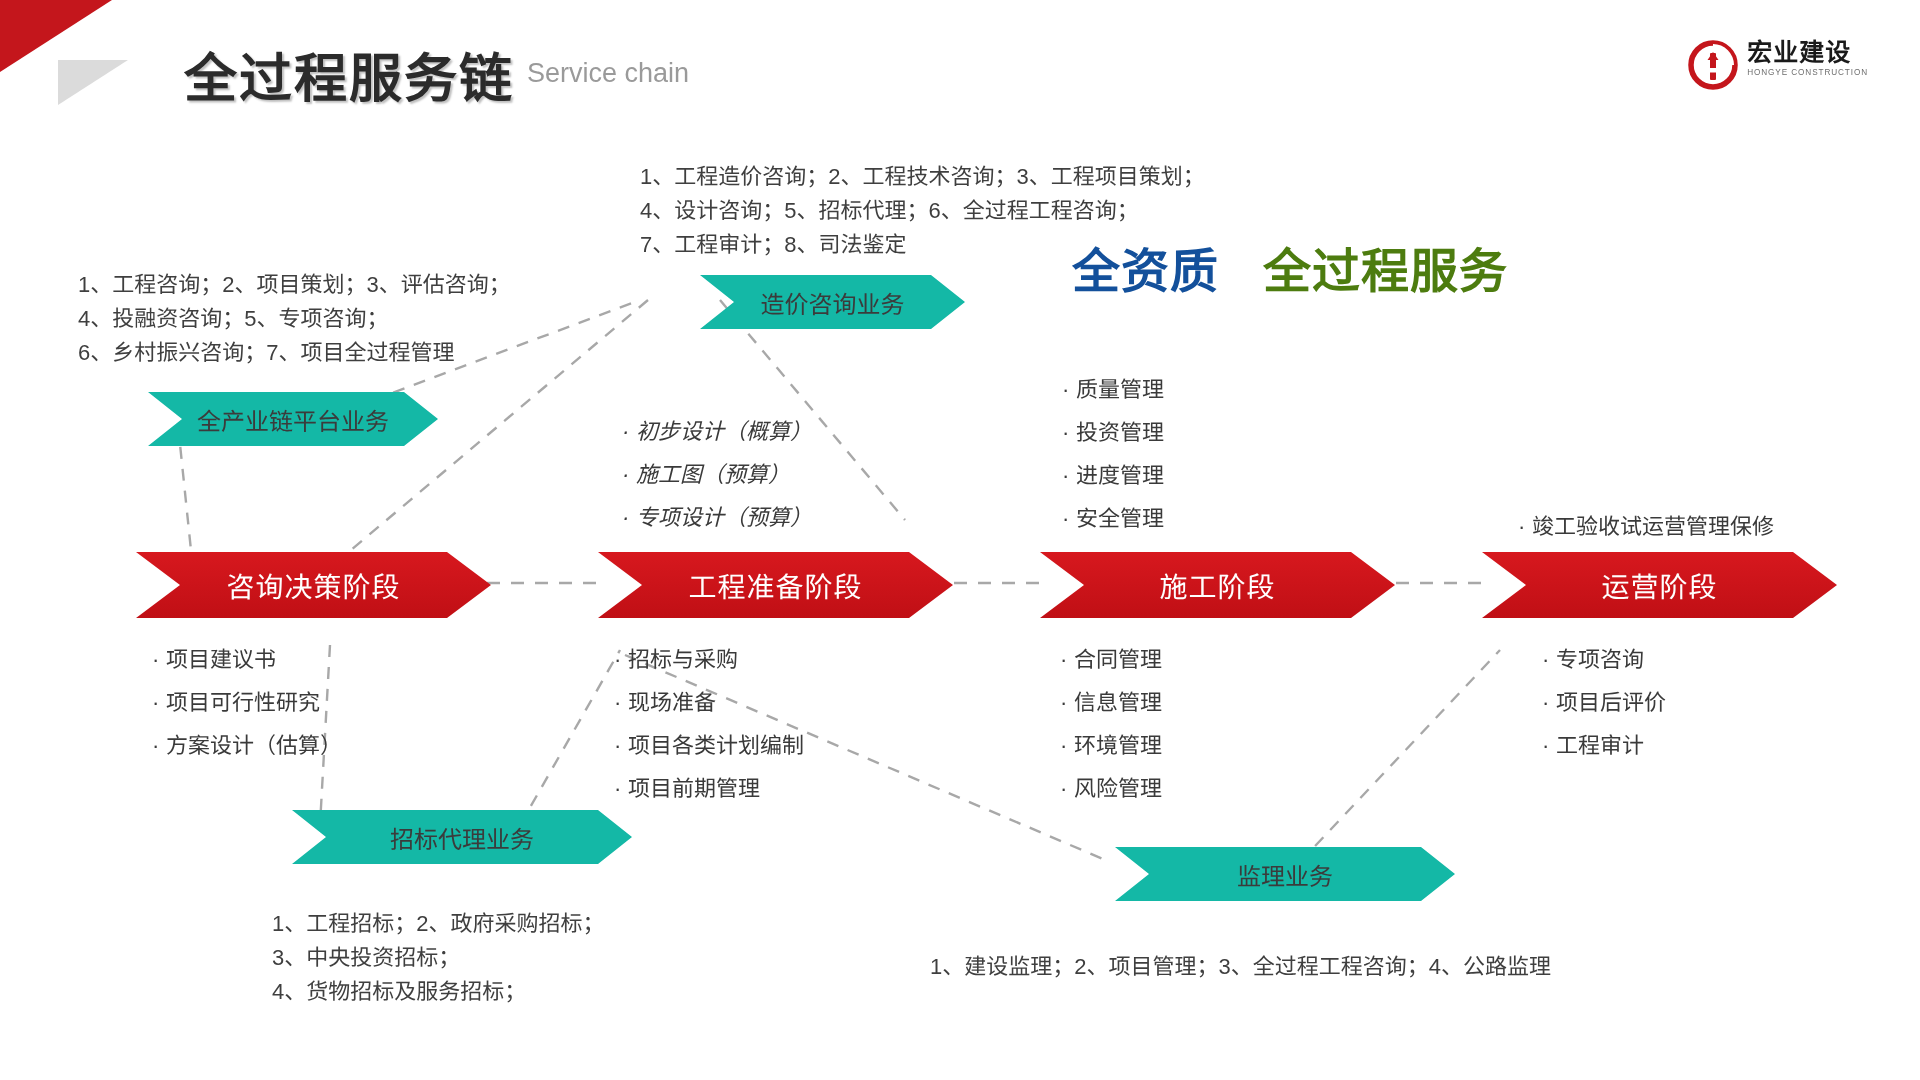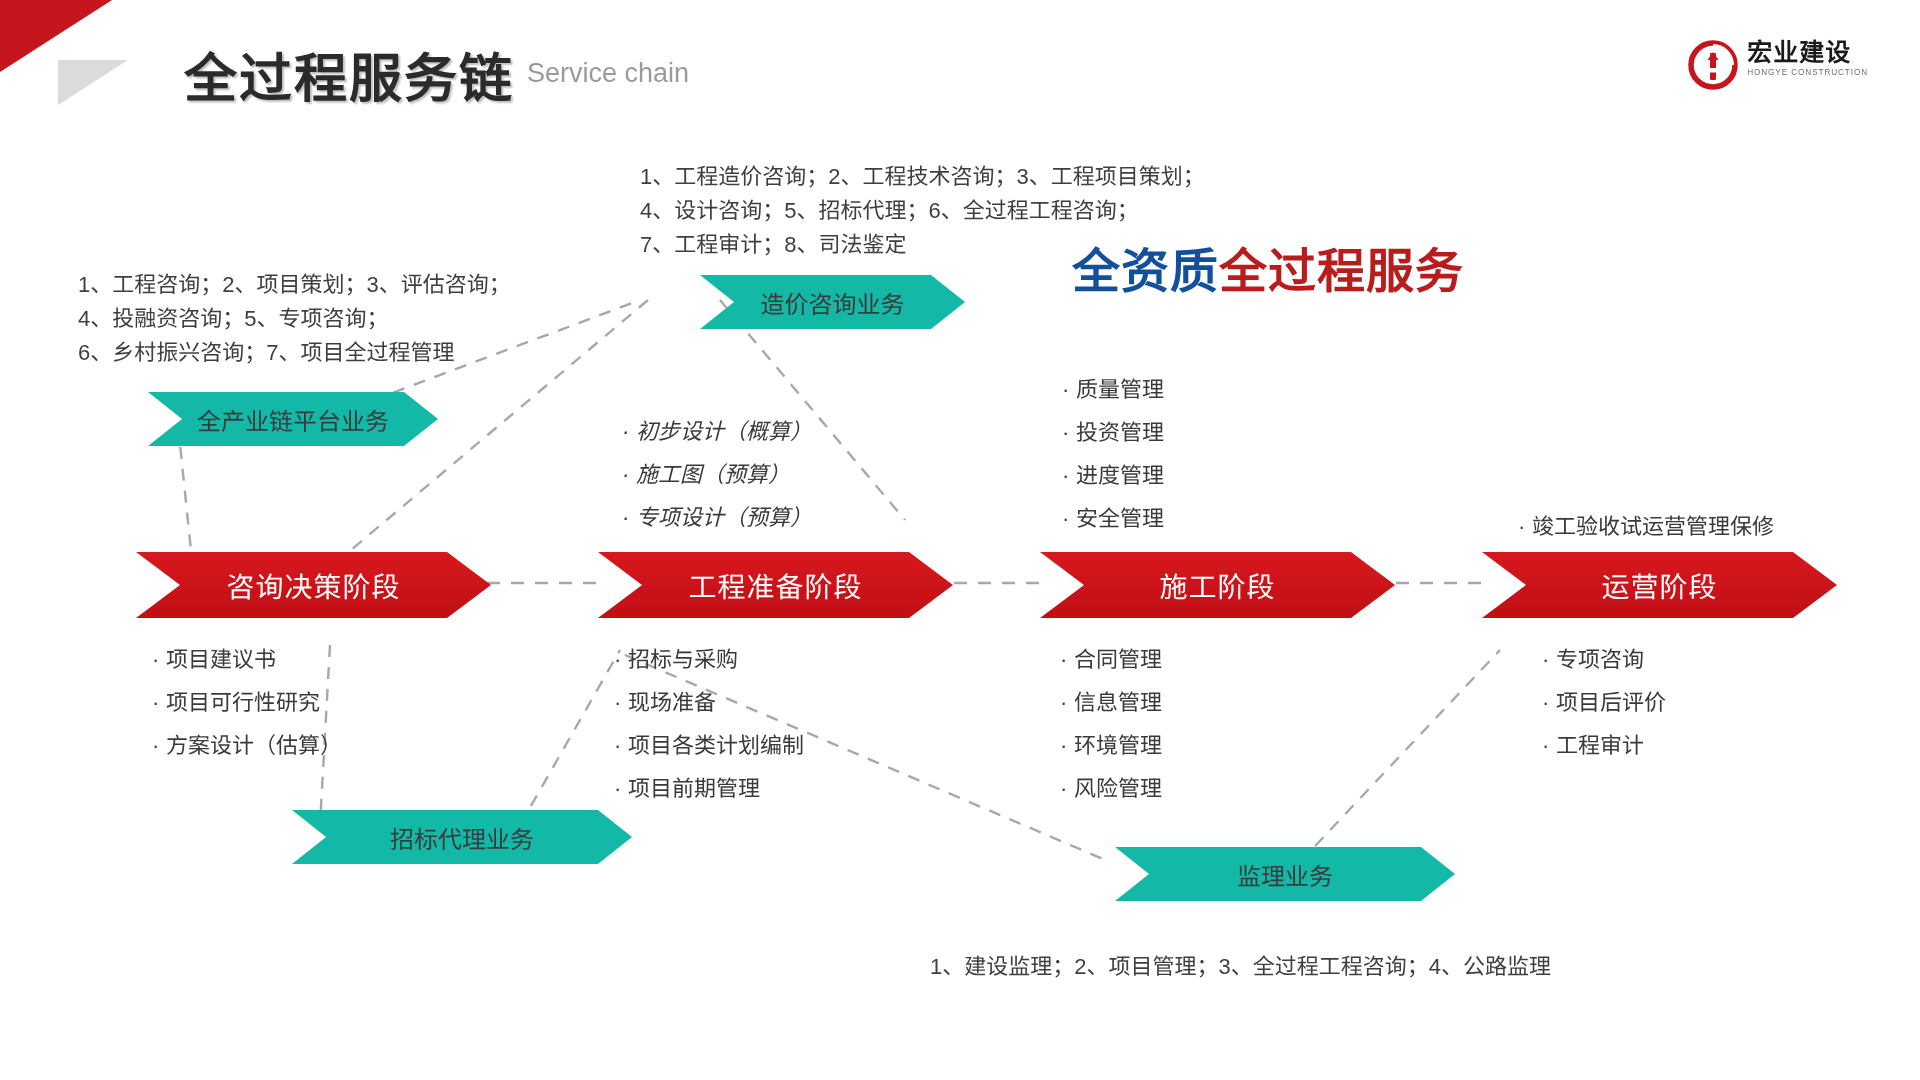--- a/index.html
+++ b/index.html
@@ -88,21 +88,21 @@
   
   .slogan {
     position: absolute;
     left: 1072px; top: 232px;
     font-size: 48px;
     font-weight: bold;
     letter-spacing: 1px;
     white-space: nowrap;
   }
   .slogan .blue { color: #13509B; }
-  .slogan .red  { color: #b91c1c; }
+  .slogan .red  { color: #4d7c0f; margin-left: 44px; }
 
   
   .gchev {
     position: absolute;
     height: 54px;
     background: #14b8a6;
     display: flex;
     align-items: center;
     justify-content: center;
     clip-path: polygon(0 0, calc(100% - 34px) 0, 100% 50%, calc(100% - 34px) 100%, 0 100%, 34px 50%);
@@ -201,20 +201,23 @@
   </svg>
 
   <div class="tblk" style="left:78px; top:268px;">1、工程咨询；2、项目策划；3、评估咨询；
 4、投融资咨询；5、专项咨询；
 6、乡村振兴咨询；7、项目全过程管理</div>
 
   <div class="tblk" style="left:640px; top:160px;">1、工程造价咨询；2、工程技术咨询；3、工程项目策划；
 4、设计咨询；5、招标代理；6、全过程工程咨询；
 7、工程审计；8、司法鉴定</div>
 
+  <div class="tblk" style="left:272px; top:907px;">1、工程招标；2、政府采购招标；
+3、中央投资招标；
+4、货物招标及服务招标；</div>
 
   <div class="tblk" style="left:930px; top:950px;">1、建设监理；2、项目管理；3、全过程工程咨询；4、公路监理</div>
 
   <div class="slogan">
     <span class="blue">全资质</span><span class="red">全过程服务</span>
   </div>
 
   <div class="gchev" style="left:148px; top:392px; width:290px;">
     <span>全产业链平台业务</span>
   </div>

